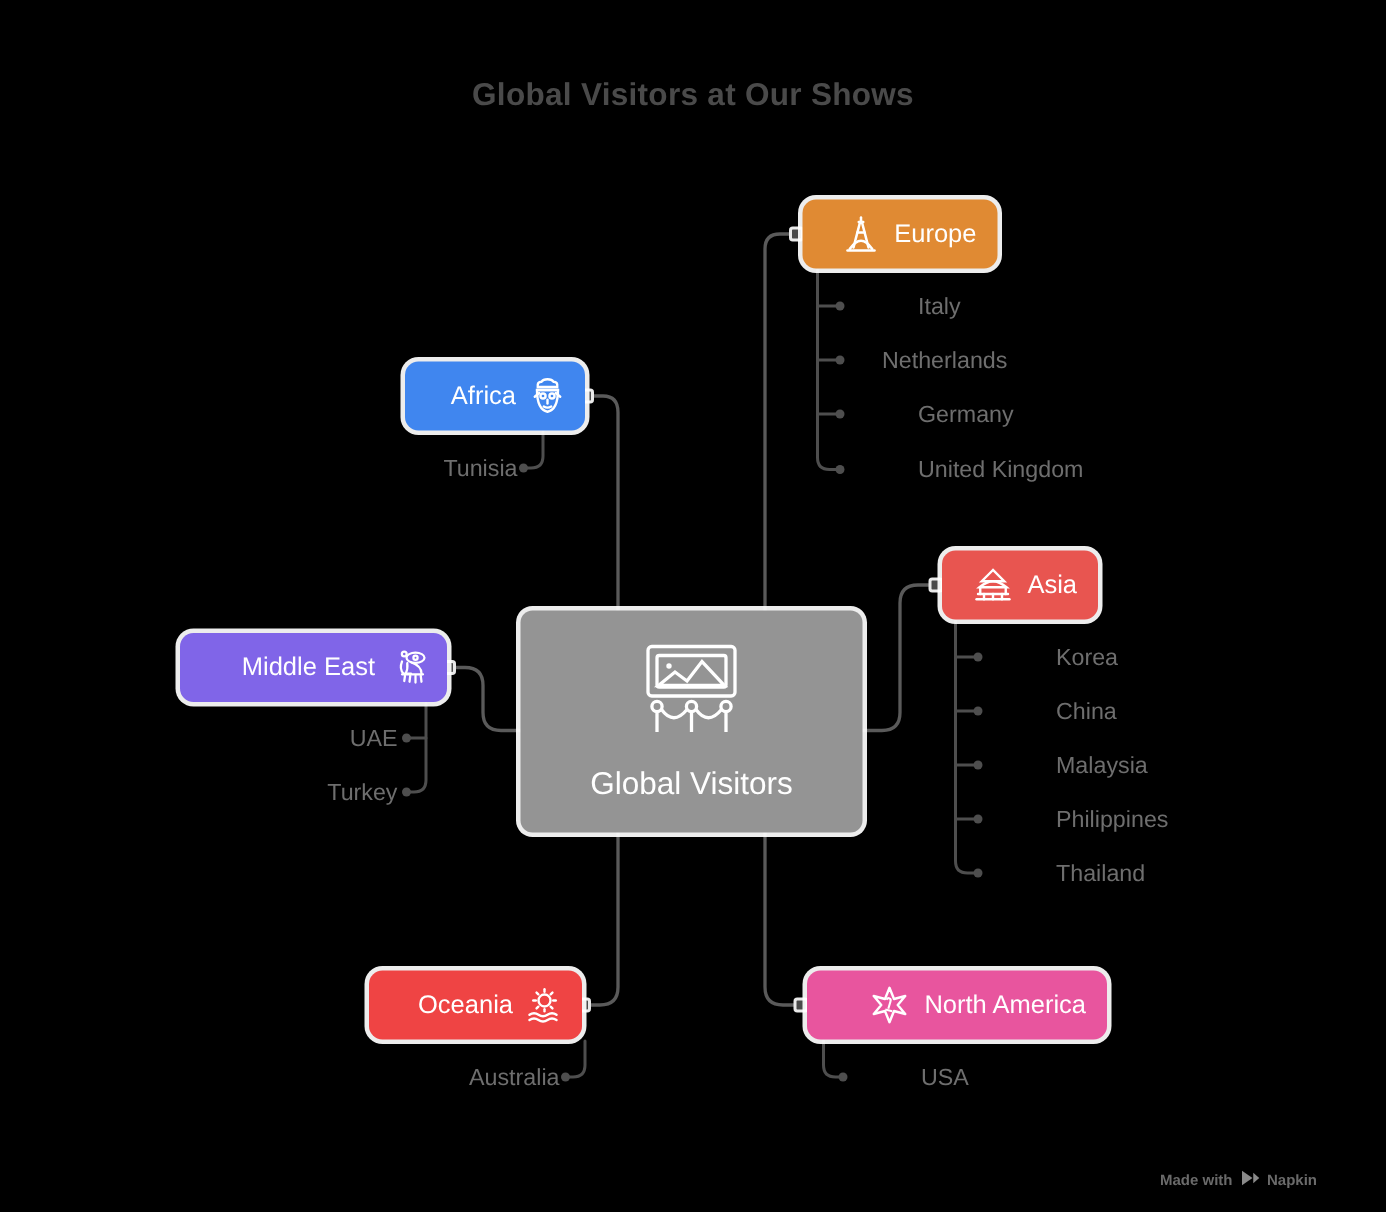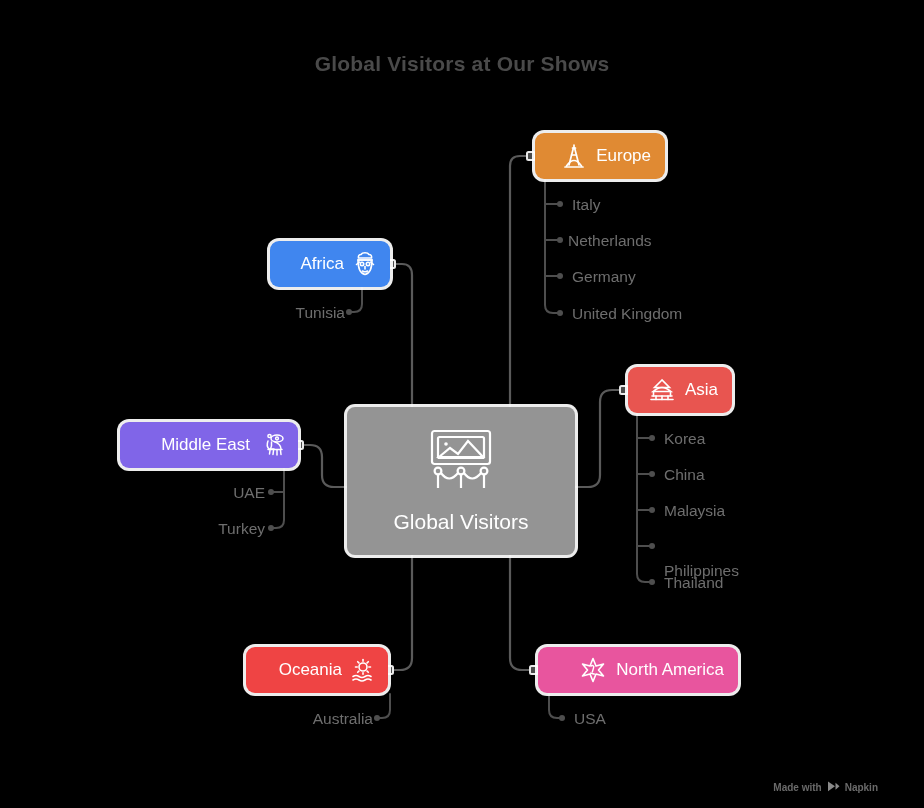--- a/index.html
+++ b/index.html
@@ -101,21 +101,21 @@
     white-space: nowrap;
   }
 
   
   .leaf {
     position: absolute;
     font-size: 15.5px;
     color: #6e6e6e;
     white-space: nowrap;
   }
-  .leaf.right { text-align: center; }
+  .leaf.right { text-align: center; margin-left: 40px; }
   .leaf.left  { text-align: right; transform: translateX(-100%); }
 
   
   #watermark {
     position: absolute;
     right: 18px;
     bottom: 14px;
     display: flex;
     align-items: center;
     gap: 5px;
@@ -216,21 +216,21 @@
         <path d="M11.4 5 L7 22"></path>
         <path d="M12.6 5 L17 22"></path>
         <path d="M9.6 12 L14.4 12"></path>
         <path d="M4.5 23 Q12 12 19.5 23"></path>
         <path d="M3 24 L21 24"></path>
       </svg>
     </span>
     <span class="label">Europe</span>
   </div>
   <div class="leaf right" style="left:572px; top:196px;">Italy</div>
-  <div class="leaf right" style="left:568px; top:232px;">Netherlands</div>
+  <div class="leaf right" style="left:548px; top:232px;">Netherlands</div>
   <div class="leaf right" style="left:572px; top:268px;">Germany</div>
   <div class="leaf right" style="left:572px; top:305px;">United Kingdom</div>
 
   <div class="node" style="left:628px; top:367px; width:104px; height:46px; background:#E85550; padding:0 14px; gap:10px;">
     <span class="nicon">
       <svg width="26" height="24" viewBox="0 0 26 24" fill="none" stroke="#ffffff" stroke-width="1.6" stroke-linecap="round">
         <path d="M13 2 Q8 7 5.5 9.5 L20.5 9.5 Q18 7 13 2 Z"></path>
         <path d="M4 13.5 Q9 9.5 13 9.5 Q17 9.5 22 13.5 Z"></path>
         <path d="M3 18 L23 18"></path>
         <path d="M4.5 14 L4.5 18"></path>
@@ -239,21 +239,21 @@
         <path d="M7 18 L7 21.5"></path>
         <path d="M13 18 L13 21.5"></path>
         <path d="M19 18 L19 21.5"></path>
       </svg>
     </span>
     <span class="label">Asia</span>
   </div>
   <div class="leaf right" style="left:664px; top:430px;">Korea</div>
   <div class="leaf right" style="left:664px; top:466px;">China</div>
   <div class="leaf right" style="left:664px; top:502px;">Malaysia</div>
-  <div class="leaf right" style="left:664px; top:562px;">Philippines</div>
+  <div class="leaf right" style="left:664px; top:538px;">Philippines</div>
   <div class="leaf right" style="left:664px; top:574px;">Thailand</div>
 
   <div class="node" style="left:538px; top:647px; width:200px; height:46px; background:#E8559E; padding:4px 14px; gap:10px;">
     <span class="nicon">
       <svg width="26" height="26" viewBox="0 0 26 26" fill="none" stroke="#ffffff" stroke-width="1.6" stroke-linejoin="round">
         <path d="M13 1.5 L16 9 L23.5 7 L18.5 13 L23.5 19 L16 17 L13 24.5 L10 17 L2.5 19 L7.5 13 L2.5 7 L10 9 Z"></path>
         <path d="M11 9.5 Q11.8 8 13 8.6 Q14.2 9.2 13.6 10.8 L12.2 15.5" stroke-width="1.4"></path>
         <path d="M10.2 16 L14.8 17.2" stroke-width="1.4"></path>
       </svg>
     </span>

